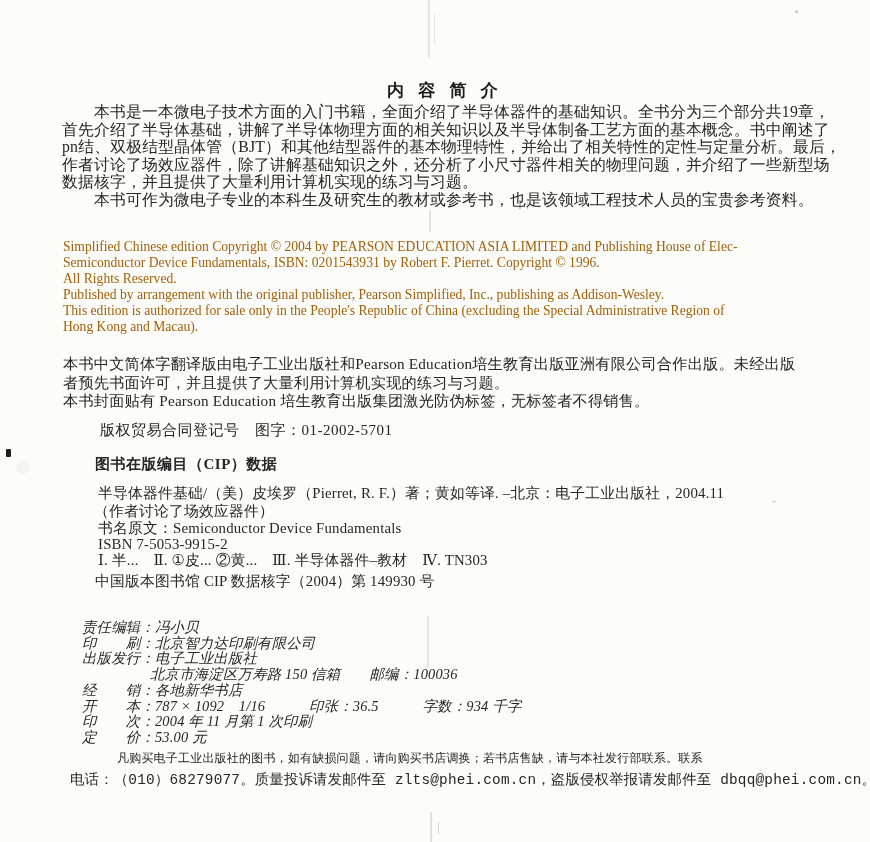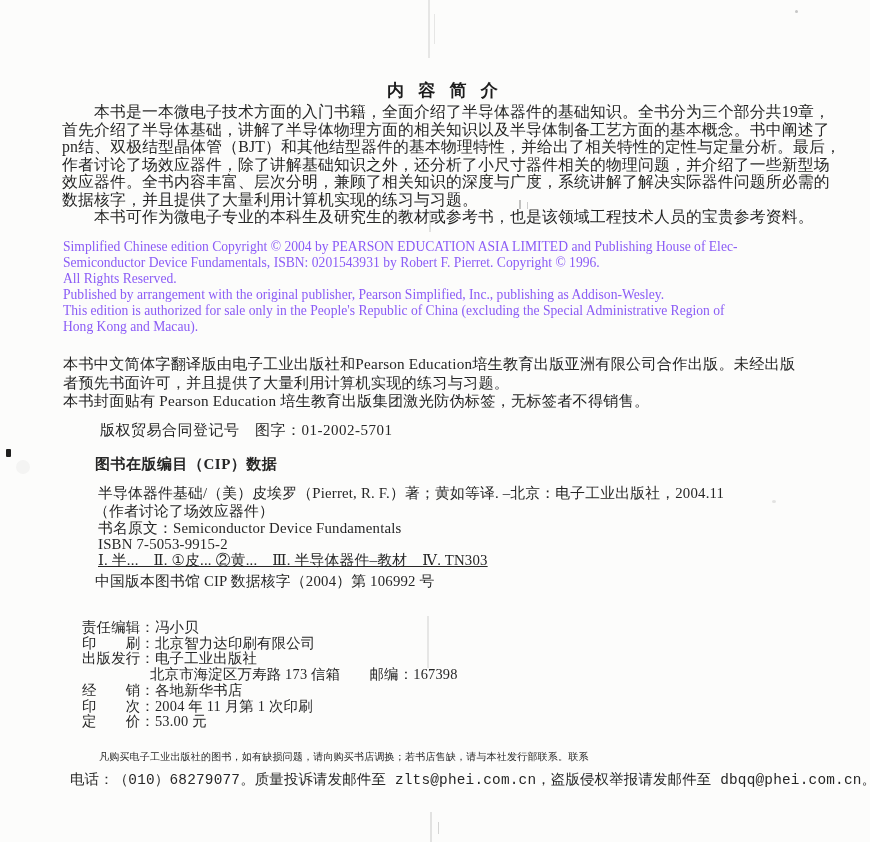--- a/index.html
+++ b/index.html
@@ -34,54 +34,54 @@
     letter-spacing: 0.2px;
   }
   .intro > div { white-space: nowrap; }
   .intro > div.ind { padding-left: 32px; }
 
   .en-block {
     top: 239px;
     left: 63px;
     font-size: 13.6px;
     line-height: 16.1px;
-    color: #8b5cf6;
+    color: #a16207;
   }
 
   .cn-copy {
     top: 355px;
     left: 63px;
     font-size: 15.2px;
     line-height: 18.6px;
     letter-spacing: 0.2px;
   }
 
   .reg-line { top: 421px; left: 100px; font-size: 15px; letter-spacing: 0.5px; }
 
   .cip-header { top: 455px; left: 95px; font-size: 15px; font-weight: bold; letter-spacing: 0.5px; }
 
   .cip-line { font-size: 14.8px; letter-spacing: 0.2px; }
   .cip-l0 { top: 484px; left: 98px; }
   .cip-l1 { top: 502px; left: 94px; }
   .cip-l2 { top: 519px; left: 98px; }
   .cip-l3 { top: 536px; left: 98px; }
-  .cip-l4 { top: 551px; left: 98px; text-decoration: underline; }
+  .cip-l4 { top: 551px; left: 98px; }
   .cip-record { top: 572px; left: 95px; font-size: 14.8px; letter-spacing: 0.2px; }
 
   .pub-block {
     top: 620px;
     left: 82px;
     font-size: 14.4px;
     line-height: 15.7px;
     letter-spacing: 0.2px;
   }
-  .pub-block > div { white-space: nowrap; }
+  .pub-block > div { white-space: nowrap; font-style: italic; }
   .pub-block > div.addr { padding-left: 68px; }
 
-  .footer-l0 { top: 750px; left: 99px; font-size: 10px; letter-spacing: 0.2px; }
+  .footer-l0 { top: 750px; left: 117px; font-size: 12px; letter-spacing: 0.2px; }
   .footer-l1 { top: 770px; left: 70px; font-size: 14.4px; letter-spacing: 0.2px; font-family: Liberation Mono, monospace; }
 
   
   .artifact { position: absolute; pointer-events: none; }
   .edge-dash { left: 6px; top: 449px; width: 5px; height: 8px; background: #1f1f1f; border-radius: 1px; }
   .crease-top { left: 428px; top: 0; width: 2px; height: 58px; background: rgba(40,40,40,0.10); }
   .crease-top2 { left: 434px; top: 14px; width: 1px; height: 30px; background: rgba(40,40,40,0.10); }
   .crease-mid { left: 429px; top: 210px; width: 2px; height: 22px; background: rgba(40,40,40,0.12); }
   .tick-a { left: 519px; top: 200px; width: 2px; height: 9px; background: rgba(40,40,40,0.28); }
   .tick-b { left: 527px; top: 202px; width: 1px; height: 7px; background: rgba(40,40,40,0.22); }
@@ -97,21 +97,20 @@
 
 <div class="page">
 
   <div class="abs doc-title">内 容 简 介</div>
 
   <div class="abs intro">
     <div class="ind">本书是一本微电子技术方面的入门书籍，全面介绍了半导体器件的基础知识。全书分为三个部分共19章，</div>
     <div>首先介绍了半导体基础，讲解了半导体物理方面的相关知识以及半导体制备工艺方面的基本概念。书中阐述了</div>
     <div>pn结、双极结型晶体管（BJT）和其他结型器件的基本物理特性，并给出了相关特性的定性与定量分析。最后，</div>
     <div>作者讨论了场效应器件，除了讲解基础知识之外，还分析了小尺寸器件相关的物理问题，并介绍了一些新型场</div>
-    <div>效应器件。全书内容丰富、层次分明，兼顾了相关知识的深度与广度，系统讲解了解决实际器件问题所必需的</div>
     <div>数据核字，并且提供了大量利用计算机实现的练习与习题。</div>
     <div class="ind">本书可作为微电子专业的本科生及研究生的教材或参考书，也是该领域工程技术人员的宝贵参考资料。</div>
   </div>
 
   <div class="abs en-block">
     <div>Simplified Chinese edition Copyright © 2004 by PEARSON EDUCATION ASIA LIMITED and Publishing House of Elec-</div>
     <div>Semiconductor Device Fundamentals, ISBN: 0201543931 by Robert F. Pierret. Copyright © 1996.</div>
     <div>All Rights Reserved.</div>
     <div>Published by arrangement with the original publisher, Pearson Simplified, Inc., publishing as Addison-Wesley.</div>
     <div>This edition is authorized for sale only in the People's Republic of China (excluding the Special Administrative Region of</div>
@@ -125,28 +124,29 @@
   </div>
 
   <div class="abs reg-line">版权贸易合同登记号　图字：01-2002-5701</div>
 
   <div class="abs cip-header">图书在版编目（CIP）数据</div>
   <div class="abs cip-line cip-l0">半导体器件基础/（美）皮埃罗（Pierret, R. F.）著；黄如等译. –北京：电子工业出版社，2004.11</div>
   <div class="abs cip-line cip-l1">（作者讨论了场效应器件）</div>
   <div class="abs cip-line cip-l2">书名原文：Semiconductor Device Fundamentals</div>
   <div class="abs cip-line cip-l3">ISBN 7-5053-9915-2</div>
   <div class="abs cip-line cip-l4">Ⅰ. 半...　Ⅱ. ①皮... ②黄...　Ⅲ. 半导体器件–教材　Ⅳ. TN303</div>
-  <div class="abs cip-record">中国版本图书馆 CIP 数据核字（2004）第 106992 号</div>
+  <div class="abs cip-record">中国版本图书馆 CIP 数据核字（2004）第 149930 号</div>
 
   <div class="abs pub-block">
     <div>责任编辑：冯小贝</div>
     <div>印　　刷：北京智力达印刷有限公司</div>
     <div>出版发行：电子工业出版社</div>
-    <div class="addr">北京市海淀区万寿路 173 信箱　　邮编：167398</div>
+    <div class="addr">北京市海淀区万寿路 150 信箱　　邮编：100036</div>
     <div>经　　销：各地新华书店</div>
+    <div>开　　本：787 × 1092　1/16　　　印张：36.5　　　字数：934 千字</div>
     <div>印　　次：2004 年 11 月第 1 次印刷</div>
     <div>定　　价：53.00 元</div>
   </div>
 
   <div class="abs footer-l0">凡购买电子工业出版社的图书，如有缺损问题，请向购买书店调换；若书店售缺，请与本社发行部联系。联系</div>
   <div class="abs footer-l1">电话：（010）68279077。质量投诉请发邮件至 zlts@phei.com.cn，盗版侵权举报请发邮件至 dbqq@phei.com.cn。</div>
 
   <div class="artifact edge-dash"></div>
   <div class="artifact crease-top"></div>
   <div class="artifact crease-top2"></div>

